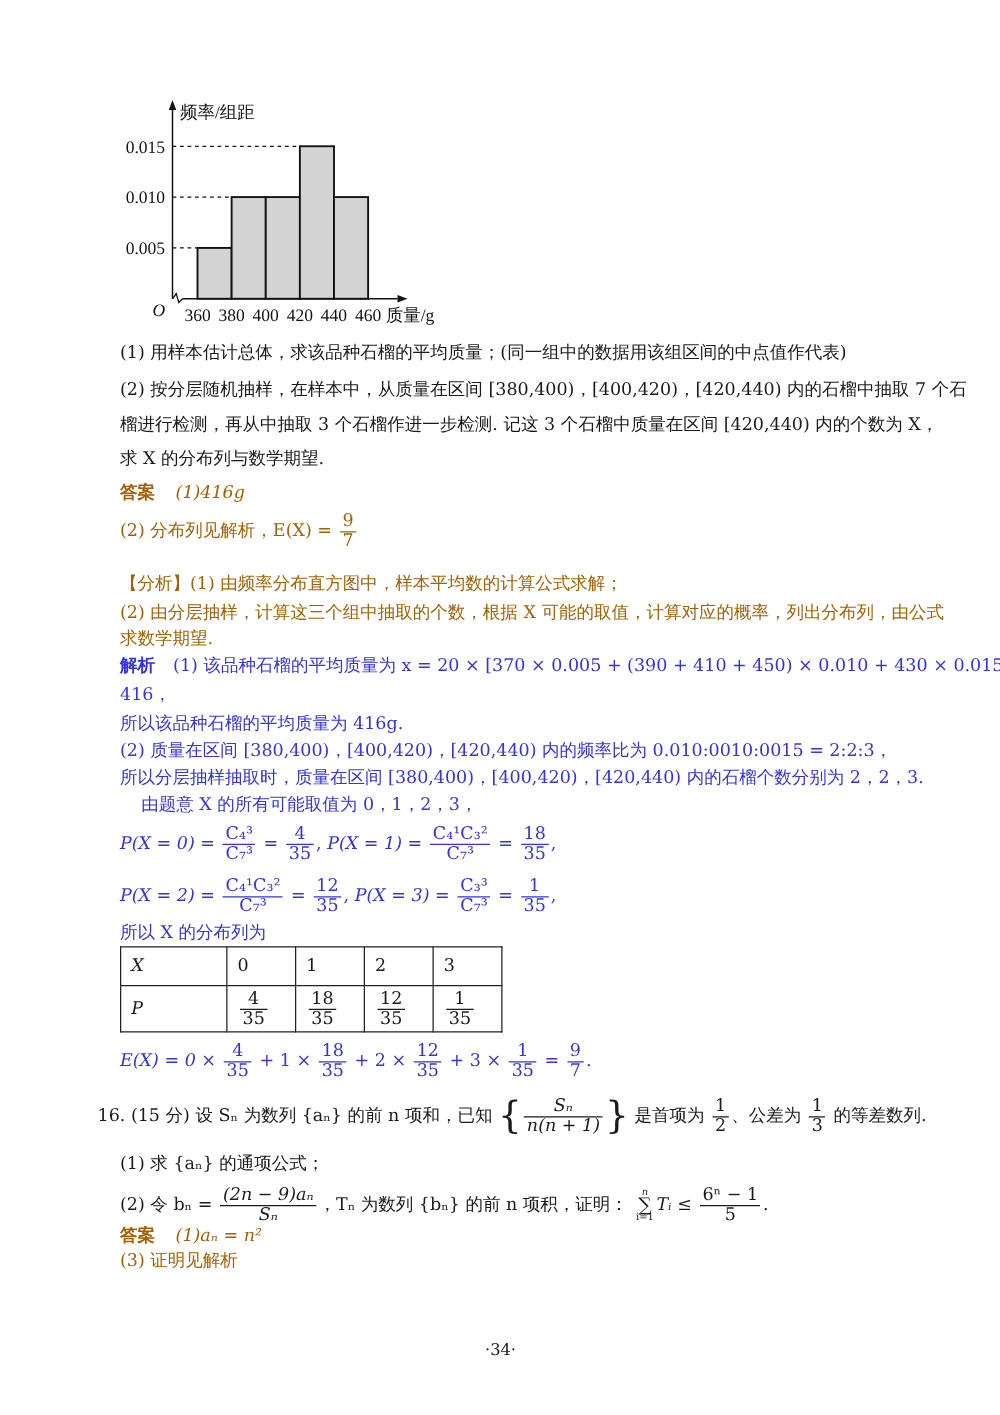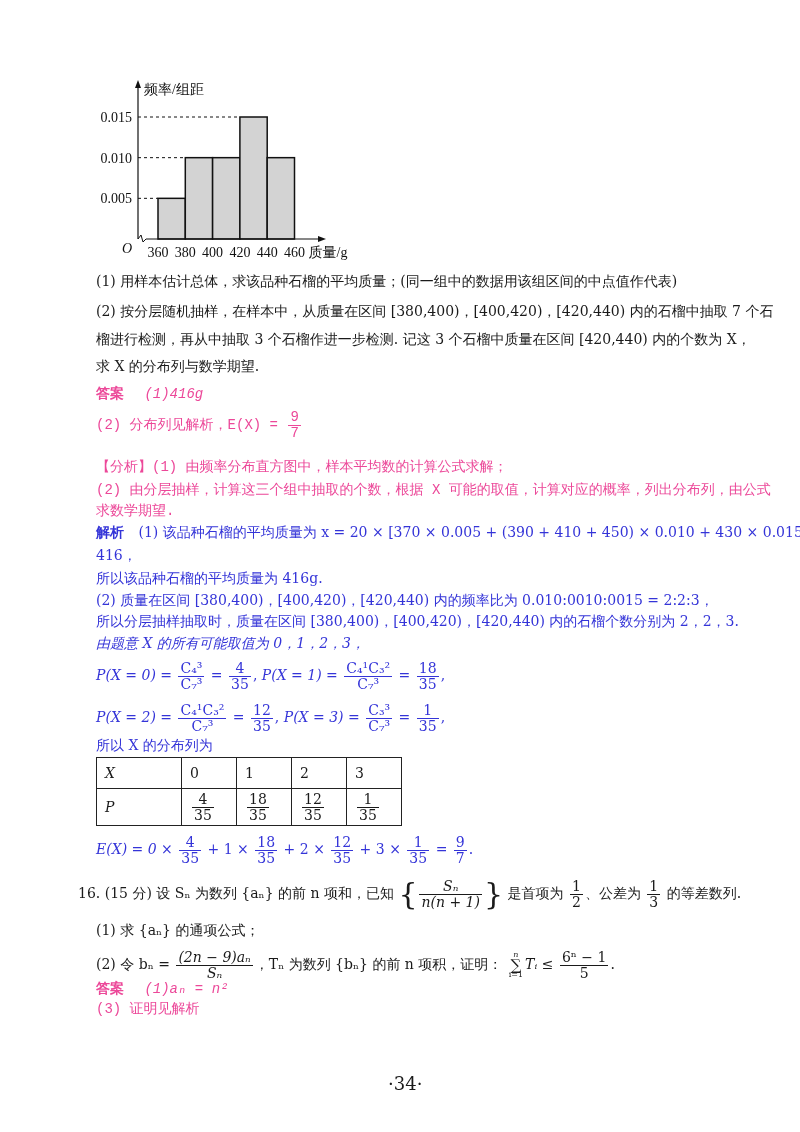--- a/index.html
+++ b/index.html
@@ -1,19 +1,19 @@
 <!DOCTYPE html>
 <html><head>
 <meta charset="utf-8">
 <style>
   html, body { margin:0; padding:0; background:#fff; }
   body { width:800px; height:1132px; position:relative; font-family:"DejaVu Serif", serif; color:#1a1a1a; font-size:14px; overflow:hidden; }
   .abs { position:absolute; white-space:nowrap; }
   .black { color:#1a1a1a; }
-  .red { color:#ec4899;font-family:Liberation Mono, monospace; }
+  .red { color:#a16207; }
   .blue { color:#3434d8; }
   .bold { font-weight:bold; }
   .it { font-style:italic; }
   .frac { display:inline-block; vertical-align:middle; text-align:center; margin:0 2px; line-height:1.05; }
   .frac .num { display:block; border-bottom:1px solid currentColor; padding:0 2px; }
   .frac .den { display:block; padding:0 2px; }
   table.dist { position:absolute; left:96px; top:757px; border-collapse:collapse; font-size:14px; }
   table.dist td { border:1.5px solid #222; height:36px; padding:0 8px; text-align:left; }
   table.dist tr:first-child td { height:30px; }
   .chart svg text { font-family:"Liberation Serif", serif; }
@@ -72,21 +72,21 @@
 <div class="abs red" style="left:96px;top:502px;">求数学期望.</div>
 
 <div class="abs blue" style="left:96px;top:524px;">
   <span class="bold">解析</span>
   <span style="margin-left:10px">(1) 该品种石榴的平均质量为 x = 20 × [370 × 0.005 + (390 + 410 + 450) × 0.010 + 430 × 0.015] =</span>
 </div>
 <div class="abs blue" style="left:96px;top:547px;text-align:center;">416，</div>
 <div class="abs blue" style="left:96px;top:570px;">所以该品种石榴的平均质量为 416g.</div>
 <div class="abs blue" style="left:96px;top:592px;">(2) 质量在区间 [380,400)，[400,420)，[420,440) 内的频率比为 0.010:0010:0015 = 2:2:3，</div>
 <div class="abs blue" style="left:96px;top:613px;">所以分层抽样抽取时，质量在区间 [380,400)，[400,420)，[420,440) 内的石榴个数分别为 2，2，3.</div>
-<div class="abs blue" style="left:96px;top:635px;font-style:italic;">由题意 X 的所有可能取值为 0，1，2，3，</div>
+<div class="abs blue" style="left:113px;top:635px;">由题意 X 的所有可能取值为 0，1，2，3，</div>
 
 <div class="abs blue" style="left:96px;top:655px;line-height:40px;">
   <span class="it">P(X = 0) =</span>
   <span class="frac"><span class="num">C₄³</span><span class="den">C₇³</span></span> =
   <span class="frac"><span class="num">4</span><span class="den">35</span></span>,
   <span class="it">P(X = 1) =</span>
   <span class="frac"><span class="num">C₄¹C₃²</span><span class="den">C₇³</span></span> =
   <span class="frac"><span class="num">18</span><span class="den">35</span></span>,
 </div>
 <div class="abs blue" style="left:96px;top:697px;line-height:40px;">
@@ -145,13 +145,13 @@
   <span class="frac"><span class="num it">(2n − 9)aₙ</span><span class="den it">Sₙ</span></span><span>，Tₙ 为数列 {bₙ} 的前 n 项积，证明：</span>
   <span class="frac" style="border:none"><span style="display:block;font-size:8px" class="it">n</span><span style="display:block;font-size:15px;line-height:12px">∑</span><span style="display:block;font-size:8px">i=1</span></span><span class="it">Tᵢ ≤</span>
   <span class="frac"><span class="num">6ⁿ − 1</span><span class="den">5</span></span>.
 </div>
 <div class="abs red" style="left:96px;top:980px;">
   <span class="bold">答案</span>
   <span style="margin-left:12px" class="it">(1)aₙ = n²</span>
 </div>
 <div class="abs red" style="left:96px;top:1000px;">(3) 证明见解析</div>
 
-<div class="abs black" style="left:388px;top:1073px;font-size:18px;">·34·</div>
+<div class="abs black" style="left:388px;top:1073px;font-size:13px;">·34·</div>
 
 </body></html>

